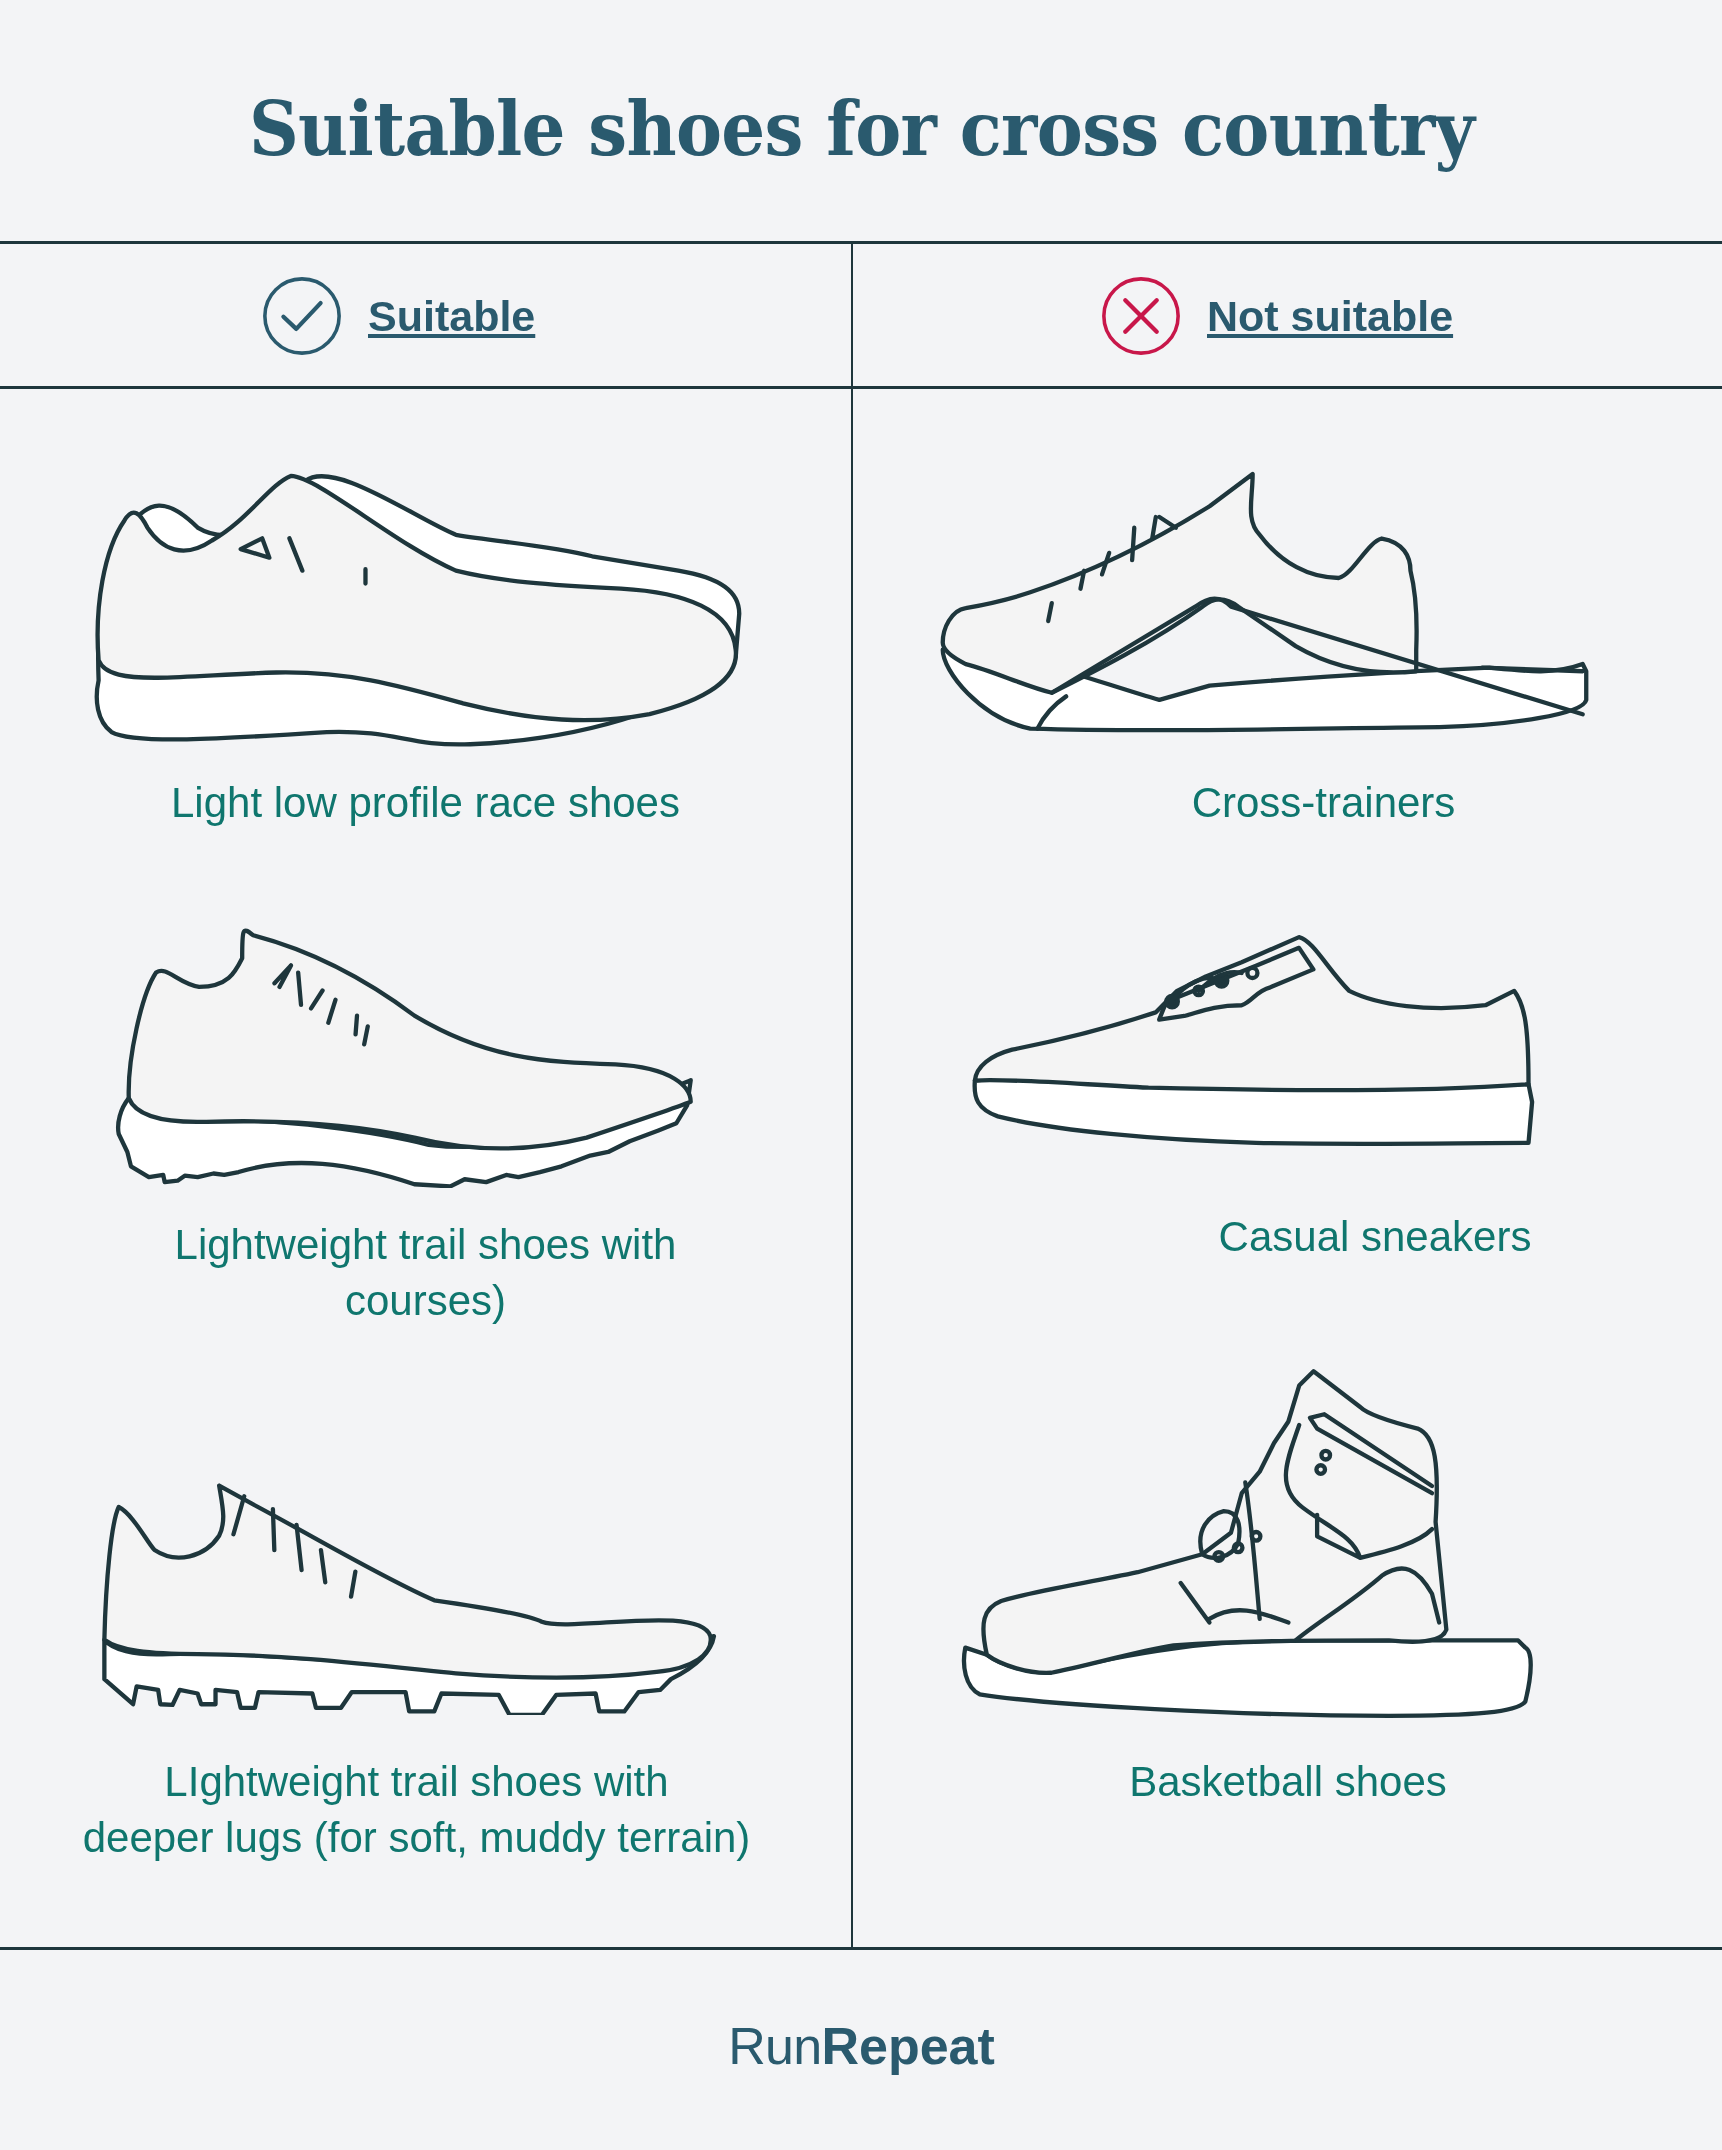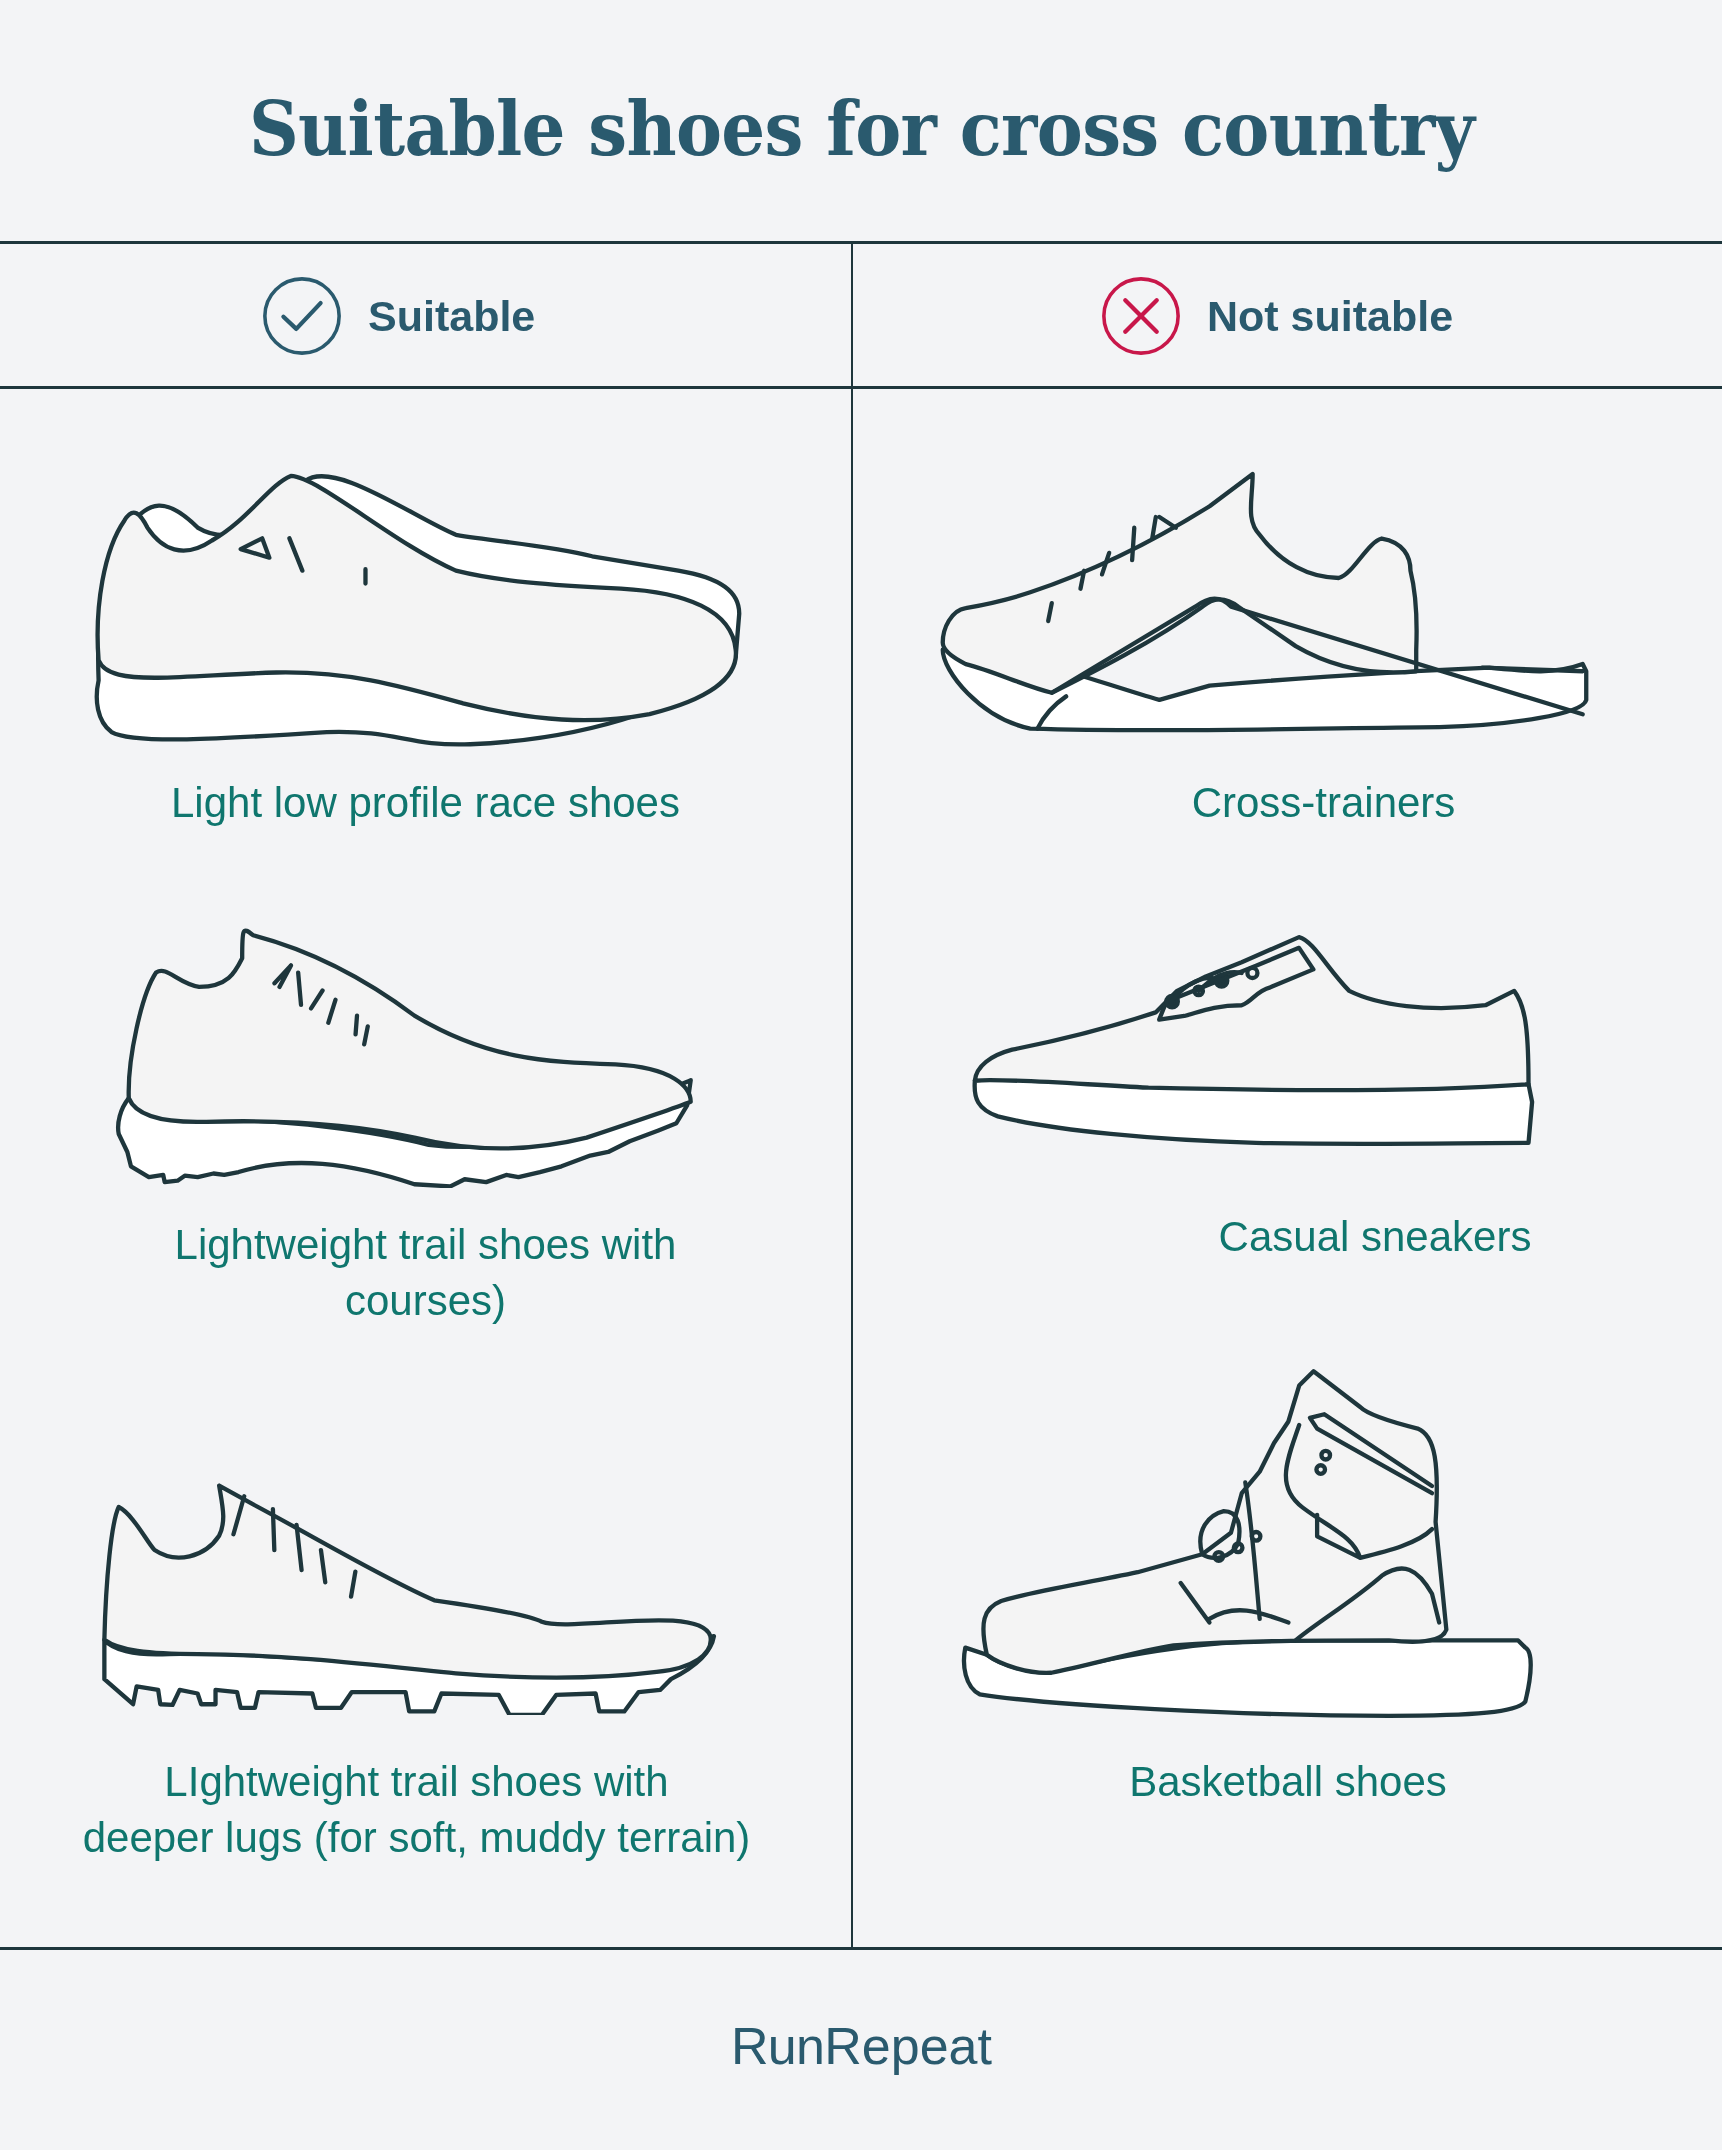--- a/index.html
+++ b/index.html
@@ -12,32 +12,32 @@
   .title {
     position: absolute; left: 0; top: 85px; width: 1723px; text-align: center;
     font-family: "DejaVu Serif", serif; font-weight: bold;
     font-size: 75px; letter-spacing: -0.7px; color: #2a5a6e;
     transform: scaleX(0.92);
   }
   .hline { position: absolute; left: 0; width: 1723px; height: 2.9px; background: #1e363c; }
   .vline { position: absolute; left: 851px; width: 2.2px; background: #1e363c; top: 243px; height: 1707px; }
   .colhead {
     position: absolute; top: 273px; height: 86px; display: flex; align-items: center; gap: 26px;
-    font-weight: bold; font-size: 43px; color: #2a5a6e;
+    font-weight: bold; font-size: 43px; color: #2a5a6e; text-decoration: underline;
   }
   .colhead svg { display: block; }
   .shoe { position: absolute; }
   .caption {
     position: absolute; text-align: center; font-size: 42px; line-height: 56px; color: #0f766e;
   }
   .logo {
     position: absolute; left: 0; width: 1723px; top: 2016px; text-align: center; font-size: 52px; color: #2a5a6e;
   }
   .logo .b { font-weight: normal; letter-spacing: -0.7px; }
-  .logo .l { font-weight: normal; }
+  .logo .l { font-weight: bold; }
 </style>
 </head>
 <body>
 
 <div class="title">Suitable shoes for cross country</div>
 
 <div class="hline" style="top:241px"></div>
 <div class="hline" style="top:386px"></div>
 <div class="hline" style="top:1947px"></div>
 <div class="vline"></div>

